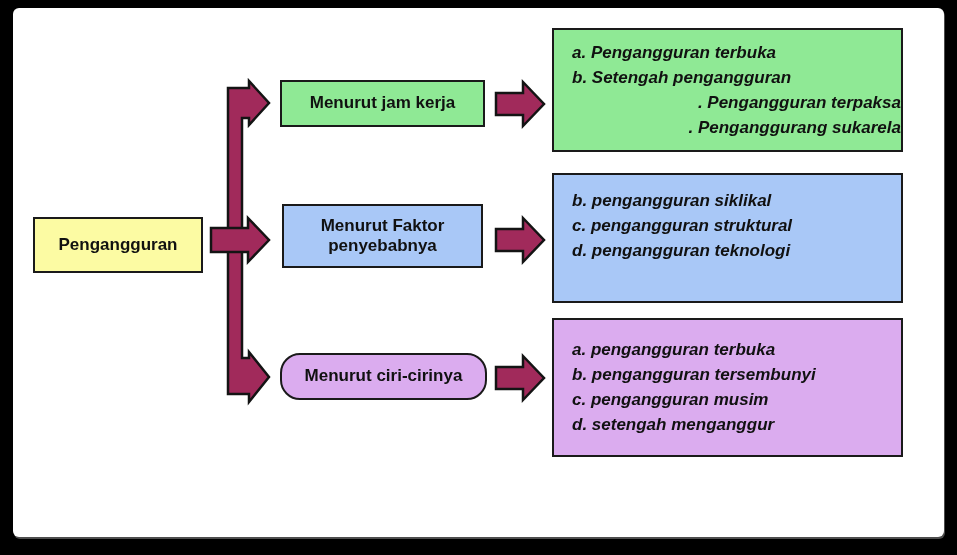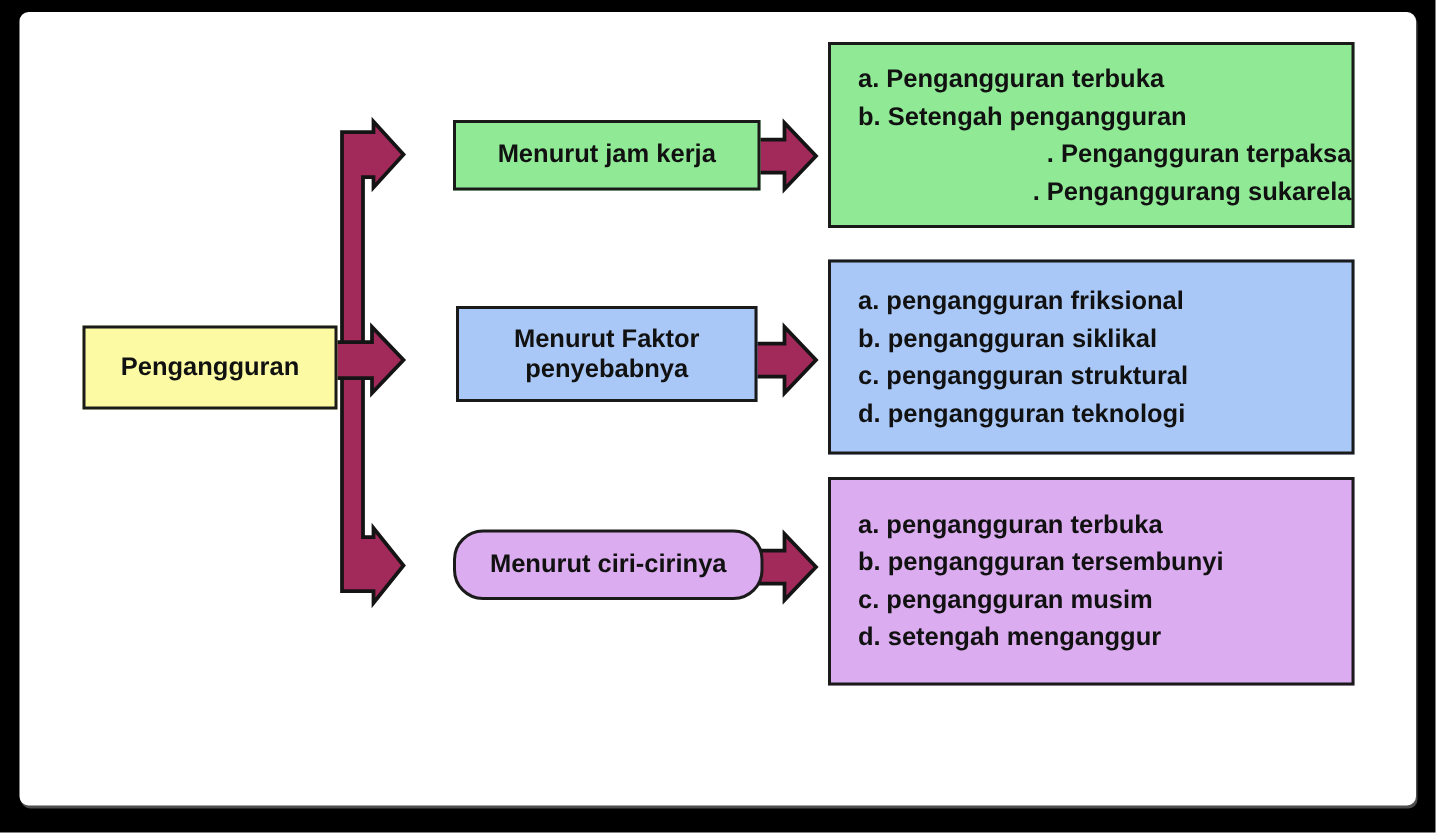--- a/index.html
+++ b/index.html
@@ -10,31 +10,31 @@
   }
   .panel{
     position:absolute;left:13px;top:8px;width:931px;height:529px;
     background:#fff;border-radius:6px;
     box-shadow:1px 2px 0 rgba(140,140,140,0.55);
   }
   .connectors{position:absolute;left:0;top:0;width:957px;height:555px;pointer-events:none;}
   .node{
     position:absolute;box-sizing:border-box;border:2px solid #1a1a1a;
     display:flex;align-items:center;justify-content:center;text-align:center;
-    font-weight:bold;color:#111;font-size:17px;line-height:1.2;margin-left:22px;
+    font-weight:bold;color:#111;font-size:17px;line-height:1.2;
   }
   .root-node{left:33px;top:217px;width:170px;height:56px;background:#FCFBA3;}
   .mid-1{left:280px;top:80px;width:205px;height:47px;background:#8FE995;}
   .mid-2{left:282px;top:204px;width:201px;height:64px;background:#A9C8F7;padding:0 4px;}
   .mid-3{left:280px;top:353px;width:207px;height:47px;background:#DBACEF;border-radius:20px;}
   .detail{
     position:absolute;box-sizing:border-box;border:2px solid #1a1a1a;
     font-weight:bold;color:#111;font-size:17px;
   }
-  .detail .line{line-height:25px;padding-left:18px;white-space:nowrap;}
+  .detail .line{line-height:25px;padding-left:18px;white-space:nowrap;font-style:italic;}
   .detail .line.indent{padding-left:46px;text-align:right;}
   .detail-1{left:552px;top:28px;width:351px;height:124px;background:#8FE995;padding-top:10px;}
   .detail-2{left:552px;top:173px;width:351px;height:130px;background:#A9C8F7;padding-top:13px;}
   .detail-3{left:552px;top:318px;width:351px;height:139px;background:#DBACEF;padding-top:17px;}
   .arrow{fill:#A12A5B;stroke:#141414;stroke-width:2.5;stroke-linejoin:miter;}
 </style>
 </head>
 <body>
 
 <div class="panel"></div>
@@ -66,21 +66,20 @@
 </div>
 
 <div class="detail detail-1">
   <div class="line">a. Pengangguran terbuka</div>
   <div class="line">b. Setengah pengangguran</div>
   <div class="line indent">.  Pengangguran terpaksa</div>
   <div class="line indent">.  Penganggurang sukarela</div>
 </div>
 
 <div class="detail detail-2">
-  <div class="line">a. pengangguran friksional</div>
   <div class="line">b. pengangguran siklikal</div>
   <div class="line">c. pengangguran struktural</div>
   <div class="line">d. pengangguran teknologi</div>
 </div>
 
 <div class="detail detail-3">
   <div class="line">a. pengangguran terbuka</div>
   <div class="line">b. pengangguran tersembunyi</div>
   <div class="line">c. pengangguran musim</div>
   <div class="line">d. setengah menganggur</div>

